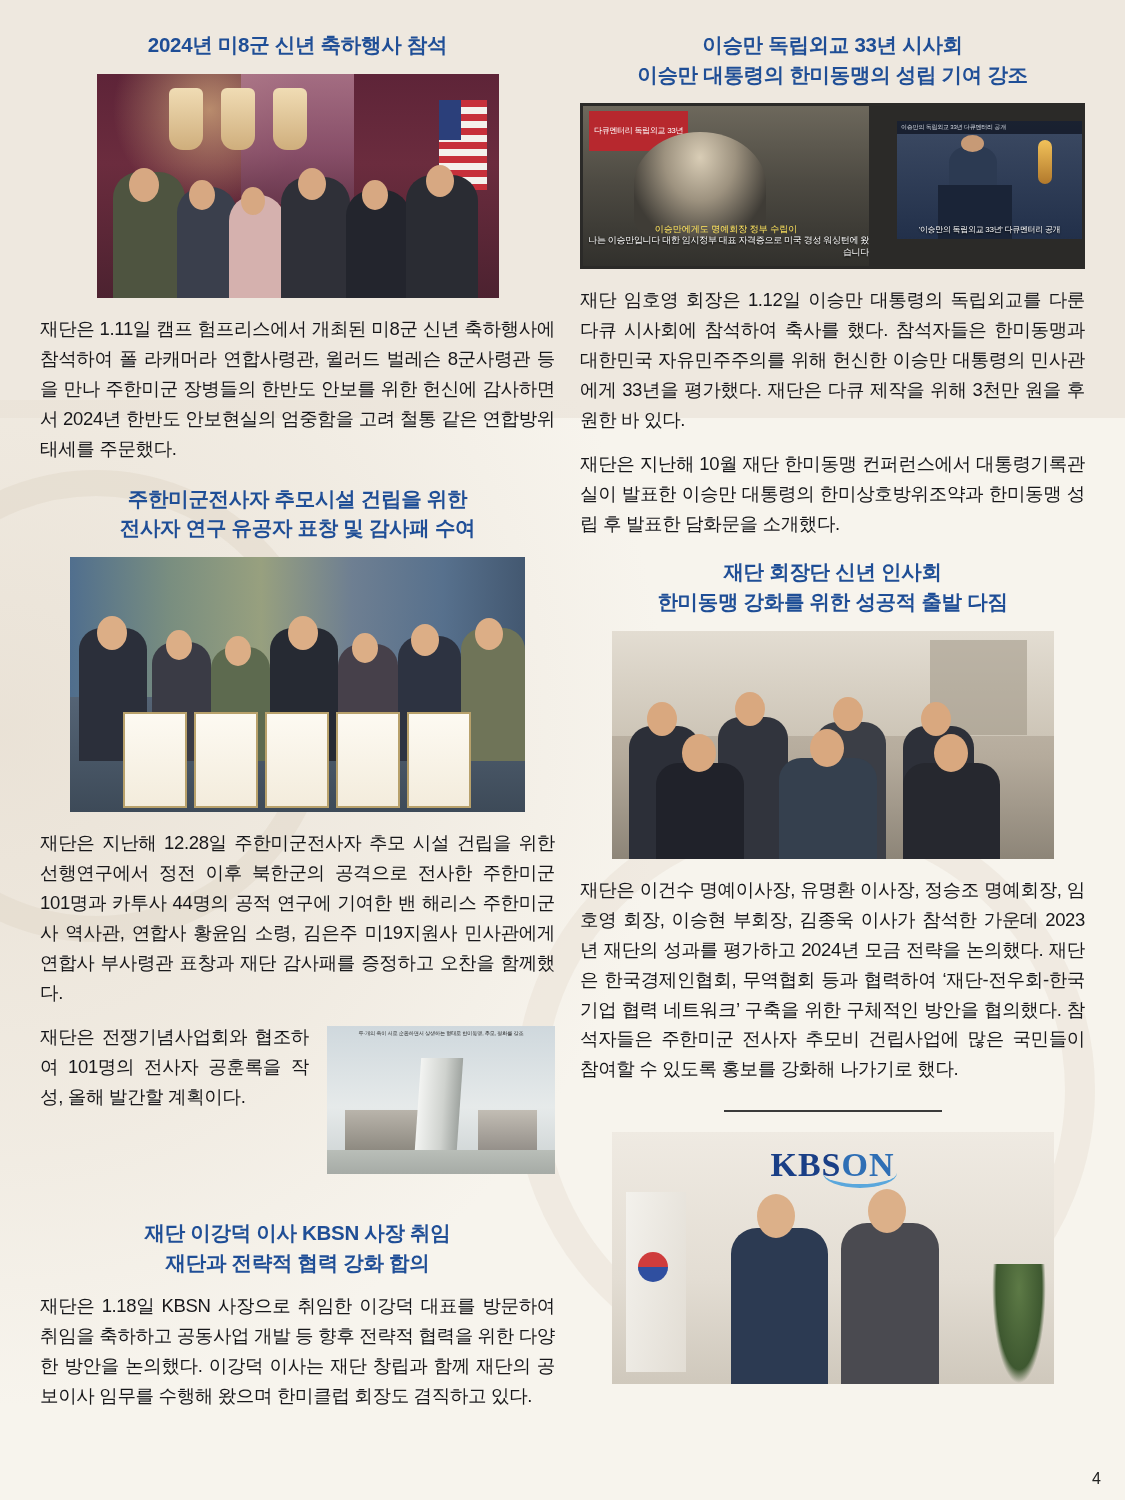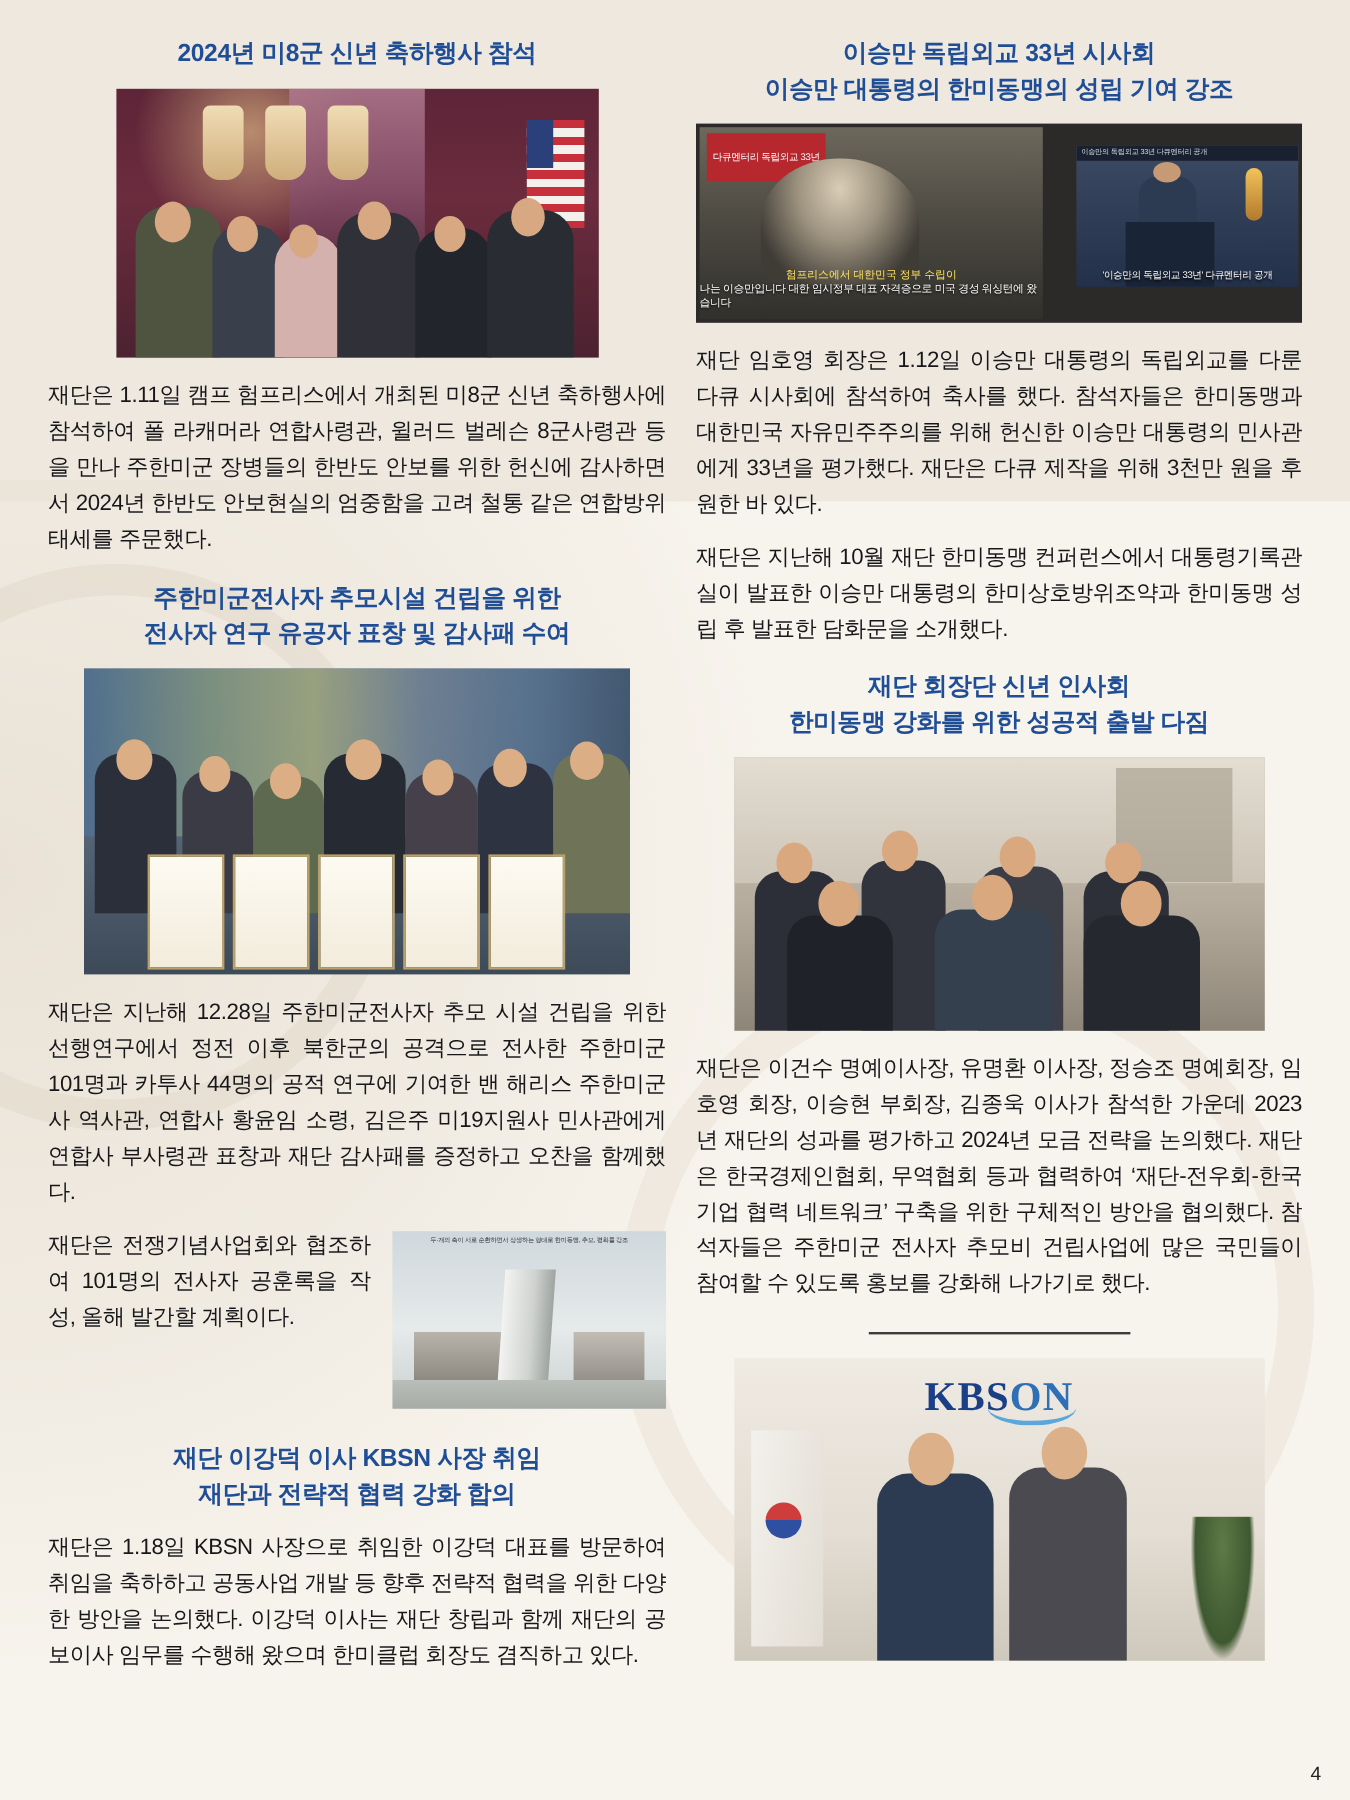--- a/index.html
+++ b/index.html
@@ -211,21 +211,21 @@
     background: radial-gradient(ellipse at 50% 24%, #d9cdb6 0%, #9d927f 38%, #3f3c36 78%);
     border-radius: 50% 50% 18% 18%;
   }
   .pa-badge {
     position: absolute; left: 6px; top: 5px;
     background: #b7282e; color: #fff; font-size: 8px; padding: 15px 5px;
     line-height: 1.25; letter-spacing: -0.3px;
   }
   .pa-sub {
     position: absolute; left: 0; bottom: 8px; width: 100%;
-    text-align: left; color: #fff; font-size: 9px; line-height: 1.35;
+    text-align: right; color: #fff; font-size: 9px; line-height: 1.35;
     letter-spacing: -0.3px; text-shadow: 0 1px 2px #000;
   }
   .pa-subyellow { color: #ffe45c; font-size: 9px; }
   .pa-side {
     position: absolute; right: 3px; top: 18px; width: 185px; height: 118px;
     background: linear-gradient(180deg, #3c4a63 0%, #22304a 100%);
     overflow: hidden;
   }
   .pa-side .podium {
     position: absolute; left: 22%; bottom: 0; width: 40%; height: 46%;
@@ -430,40 +430,40 @@
             <div class="p3-wall"></div>
             <div class="p3-wall2"></div>
             <div class="p3-monolith"></div>
             <div class="p3-ground"></div>
           </div>
         </div>
         <p class="body">재단은 전쟁기념사업회와 협조하여 101명의 전사자 공훈록을 작성, 올해 발간할 계획이다.</p>
       </div>
     </div>
 
-    <div style="margin-top:21px;">
+    <div style="margin-top:38px;">
       <h2 class="headline" style="margin-bottom:0;">재단 이강덕 이사 KBSN 사장 취임</h2>
       <h2 class="headline">재단과 전략적 협력 강화 합의</h2>
       <p class="body">재단은 1.18일 KBSN 사장으로 취임한 이강덕 대표를 방문하여 취임을 축하하고 공동사업 개발 등 향후 전략적 협력을 위한 다양한 방안을 논의했다. 이강덕 이사는 재단 창립과 함께 재단의 공보이사 임무를 수행해 왔으며 한미클럽 회장도 겸직하고 있다.</p>
     </div>
 
   </div>
 
   <div class="col-right">
 
     <div>
       <h2 class="headline" style="margin-bottom:0;">이승만 독립외교 33년 시사회</h2>
       <h2 class="headline">이승만 대통령의 한미동맹의 성립 기여 강조</h2>
 
       <div class="photoA">
         <div class="pa-main">
           <div class="pa-badge">다큐멘터리
 독립외교 33년</div>
           <div class="figure"></div>
-          <div class="pa-subyellow" style="position:absolute;left:0;bottom:30px;width:100%;text-align:center;">험프리스에서  대한민국 정부 수립이</div>
+          <div class="pa-subyellow" style="position:absolute;left:0;bottom:30px;width:100%;text-align:center;">이승만에게도  명예회장 정부 수립이</div>
           <div class="pa-sub">나는 이승만입니다
 대한 임시정부 대표 자격증으로 미국 경성 워싱턴에 왔습니다</div>
         </div>
         <div class="pa-side">
           <div class="pa-side-top">이승만의 독립외교 33년 다큐멘터리 공개</div>
           <div class="lamp"></div>
           <div class="speaker"></div>
           <div class="podium"></div>
           <div class="pa-side-cap">'이승만의 독립외교 33년' 다큐멘터리 공개</div>
         </div>

